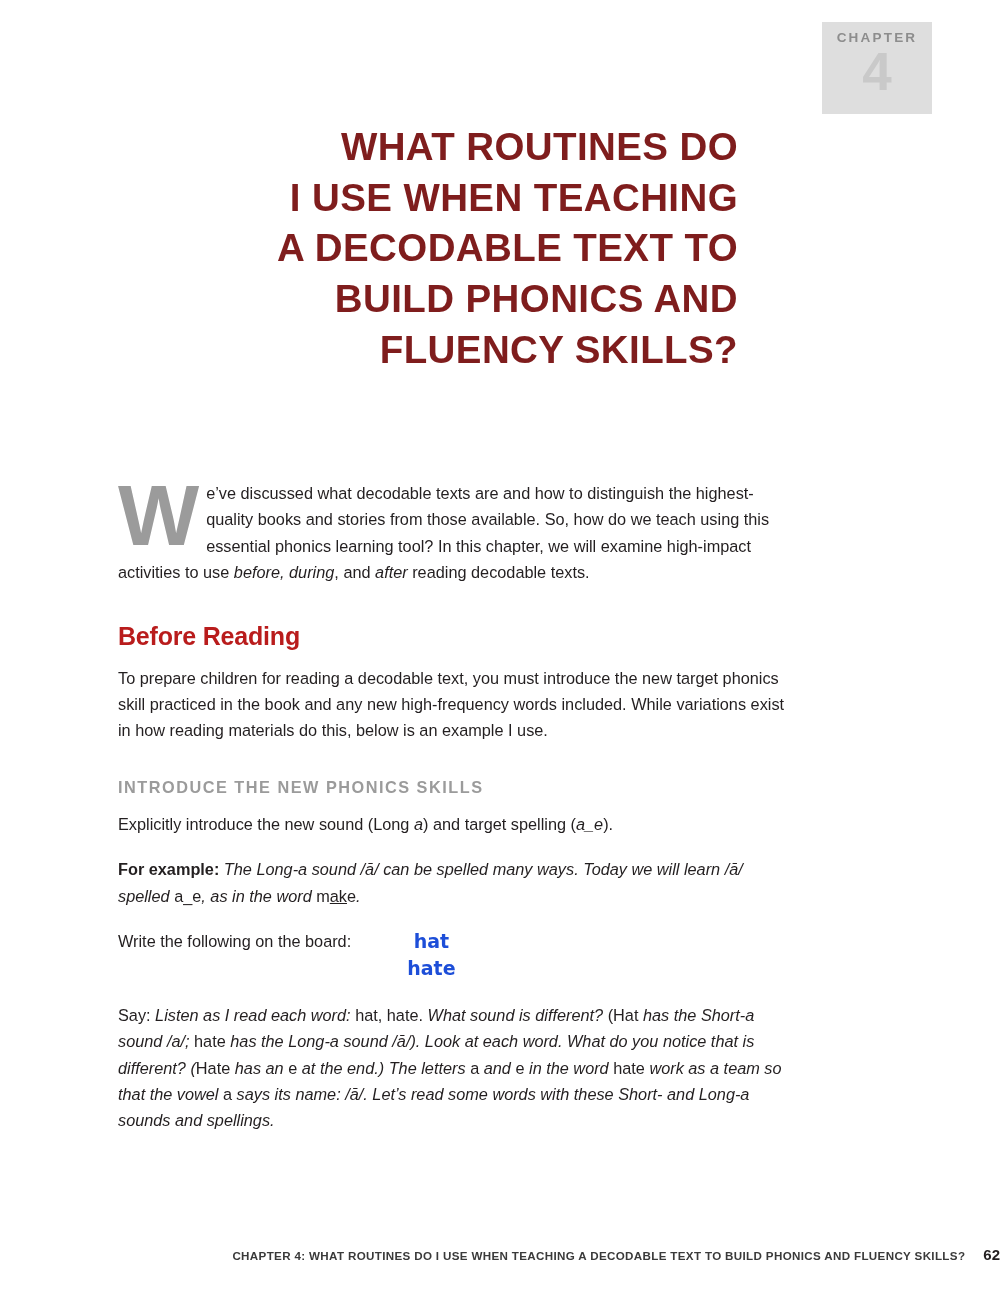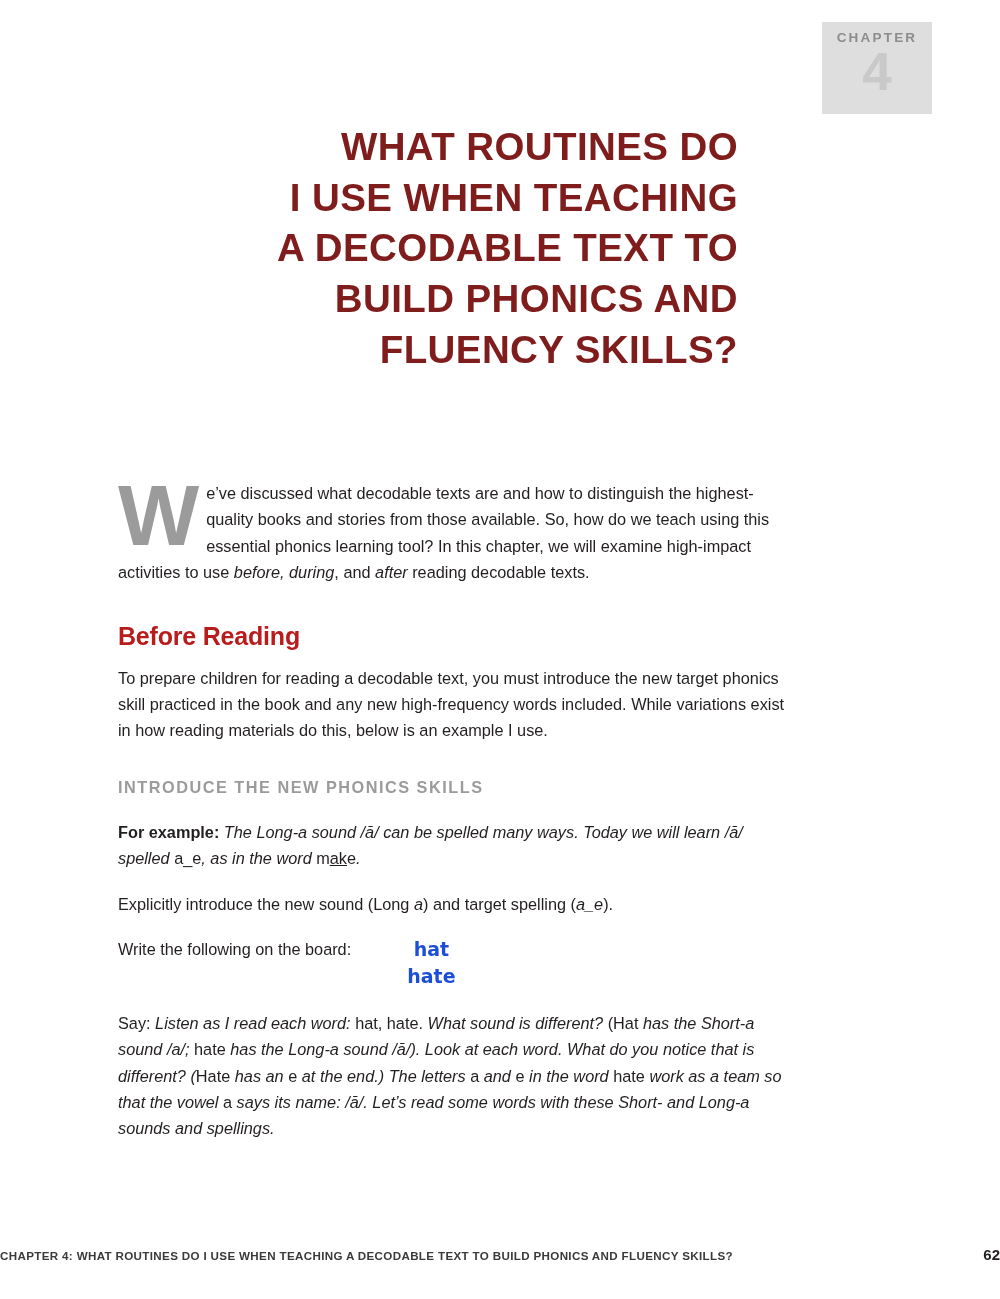--- a/index.html
+++ b/index.html
@@ -96,21 +96,21 @@
     font-weight: bold;
     margin: 36px 0 14px 0;
     color: #b91c1c;
     letter-spacing: -0.2px;
   }
   h3.subsection {
     font-size: 16.3px;
     font-weight: bold;
     letter-spacing: 1.5px;
     color: #9b9b9b;
-    margin: 34px 0 22px 0;
+    margin: 34px 0 14px 0;
     text-transform: uppercase;
   }
   em { font-style: italic; }
   strong { font-weight: bold; }
   .u { text-decoration: underline; }
   .board-row {
     display: flex;
     align-items: flex-start;
     margin: 0 0 20px 0;
     text-align: center;
@@ -129,21 +129,21 @@
     font-family: "DejaVu Sans", sans-serif;
   }
   .board-words span { display: block; }
   
   .footer {
     position: absolute;
     left: 0;
     right: 0;
     bottom: 36px;
     display: flex;
-    justify-content: space-between;
+    justify-content: flex-end;
     align-items: baseline;
     gap: 18px;
   }
   .footer .ftext {
     font-size: 11.6px;
     font-weight: bold;
     letter-spacing: 0.35px;
     color: #3a3a3a;
     text-transform: uppercase;
   }
@@ -176,23 +176,23 @@
     <p class="dropcap-para">
       <span class="dropcap">W</span><span>e’ve discussed what decodable texts are and how to distinguish the highest-quality books and stories from those available. So, how do we teach using this essential phonics learning tool? In this chapter, we will examine high-impact activities to use </span><em>before, during</em><span>, and </span><em>after</em><span> reading decodable texts.</span>
     </p>
 
     <h2 class="section">Before Reading</h2>
 
     <p>To prepare children for reading a decodable text, you must introduce the new target phonics skill practiced in the book and any new high-frequency words included. While variations exist in how reading materials do this, below is an example I use.</p>
 
     <h3 class="subsection">INTRODUCE THE NEW PHONICS SKILLS</h3>
 
+    <p><span>Explicitly introduce the new sound (Long </span><em>a</em><span>) and target spelling (</span><em>a_e</em><span>).</span></p>
+
     <p><strong>For example:</strong><em> The Long-a sound /ā/ can be spelled many ways. Today we will learn /ā/ spelled </em><span>a_e</span><em>, as in the word </em><span>m</span><span class="u">ak</span><span>e</span><em>.</em></p>
-
-    <p><span>Explicitly introduce the new sound (Long </span><em>a</em><span>) and target spelling (</span><em>a_e</em><span>).</span></p>
 
     <div class="board-row">
       <div class="lead">Write the following on the board:</div>
       <div class="board-words">
         <span>hat</span>
         <span>hate</span>
       </div>
     </div>
 
     <p><span>Say: </span><em>Listen as I read each word:</em><span> hat, hate. </span><em>What sound is different?</em><span> (Hat </span><em>has the Short-a sound /a/;</em><span> hate </span><em>has the Long-a sound /ā/). Look at each word. What do you notice that is different? (</em><span>Hate </span><em>has an </em><span>e </span><em>at the end.) The letters </em><span>a </span><em>and </em><span>e </span><em>in the word </em><span>hate </span><em>work as a team so that the vowel </em><span>a </span><em>says its name: /ā/. Let’s read some words with these Short- and Long-a sounds and spellings.</em></p>

